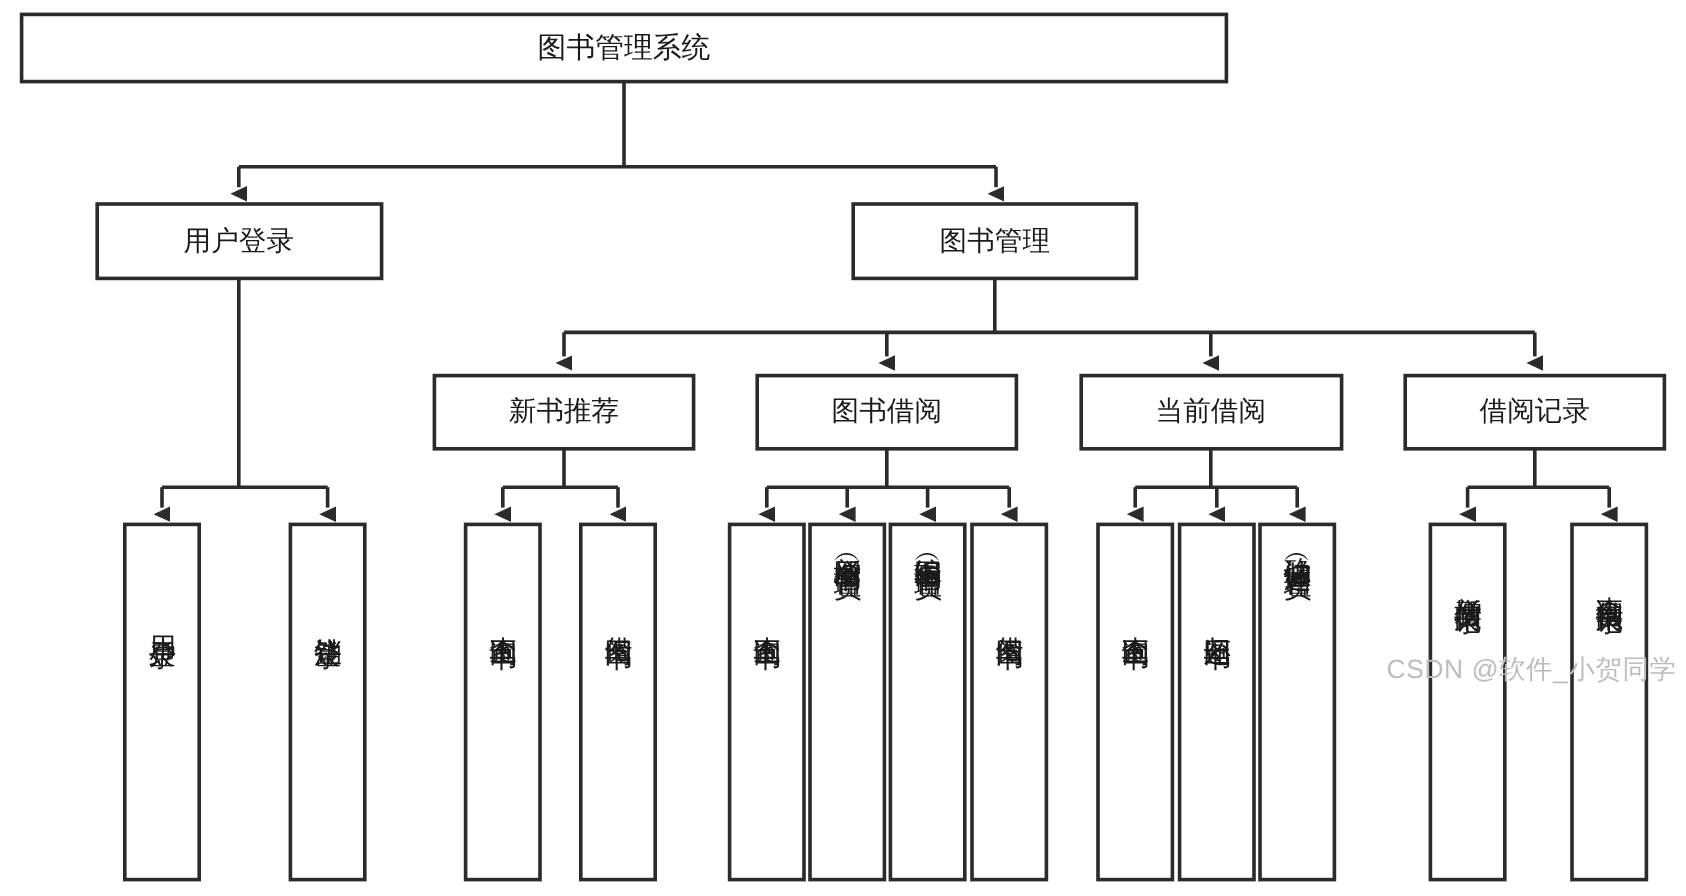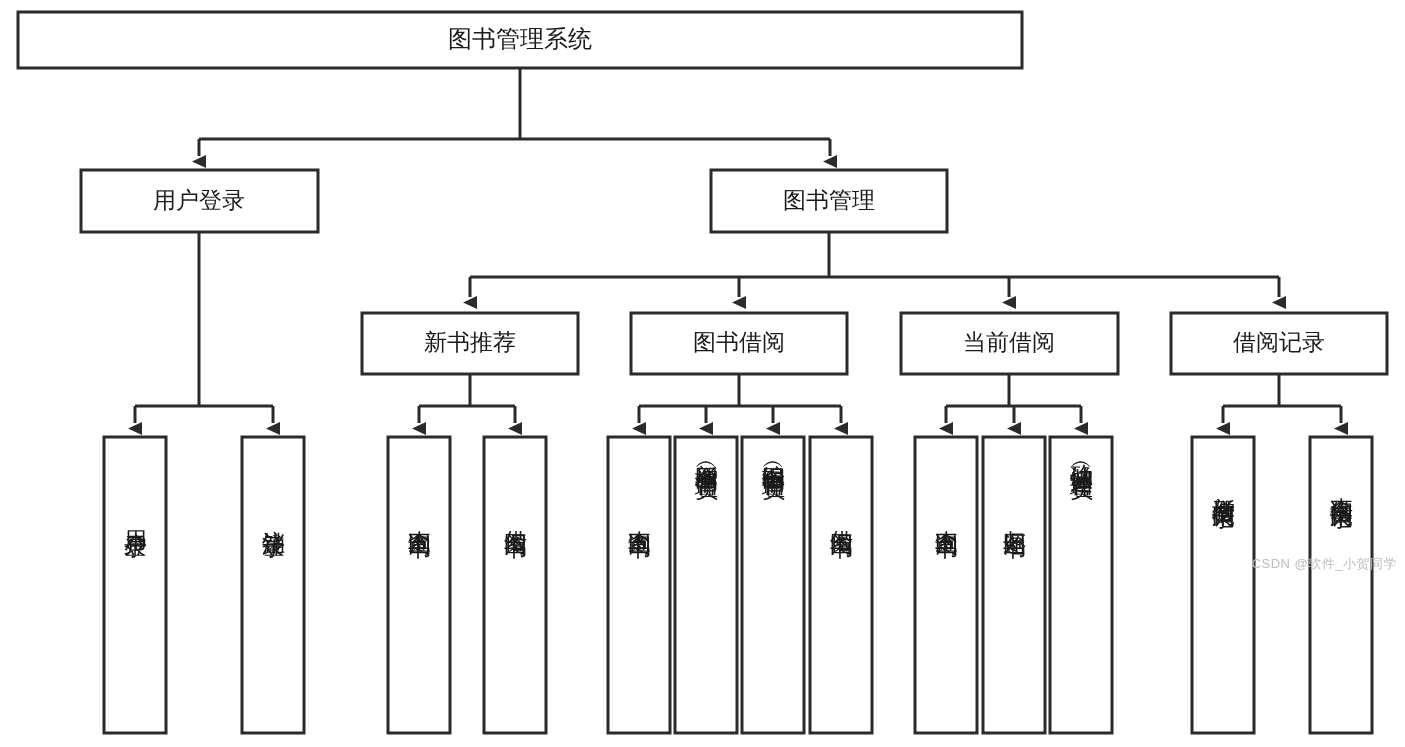--- a/index.html
+++ b/index.html
@@ -68,21 +68,21 @@
     white-space: nowrap;
     transform: translateX(-50%);
     text-align: center;
     pointer-events: none;
   }
   .watermark {
     position: absolute;
     right: 8px;
     bottom: 4px;
     font-family: "Liberation Sans", "DejaVu Sans", sans-serif;
-    font-size: 13px;
+    font-size: 22px;
     color: #bdbdbd;
     letter-spacing: 0.5px;
     white-space: nowrap;
   }
 </style>
 </head>
 <body>
 
 <div id="diagram-root">
 

